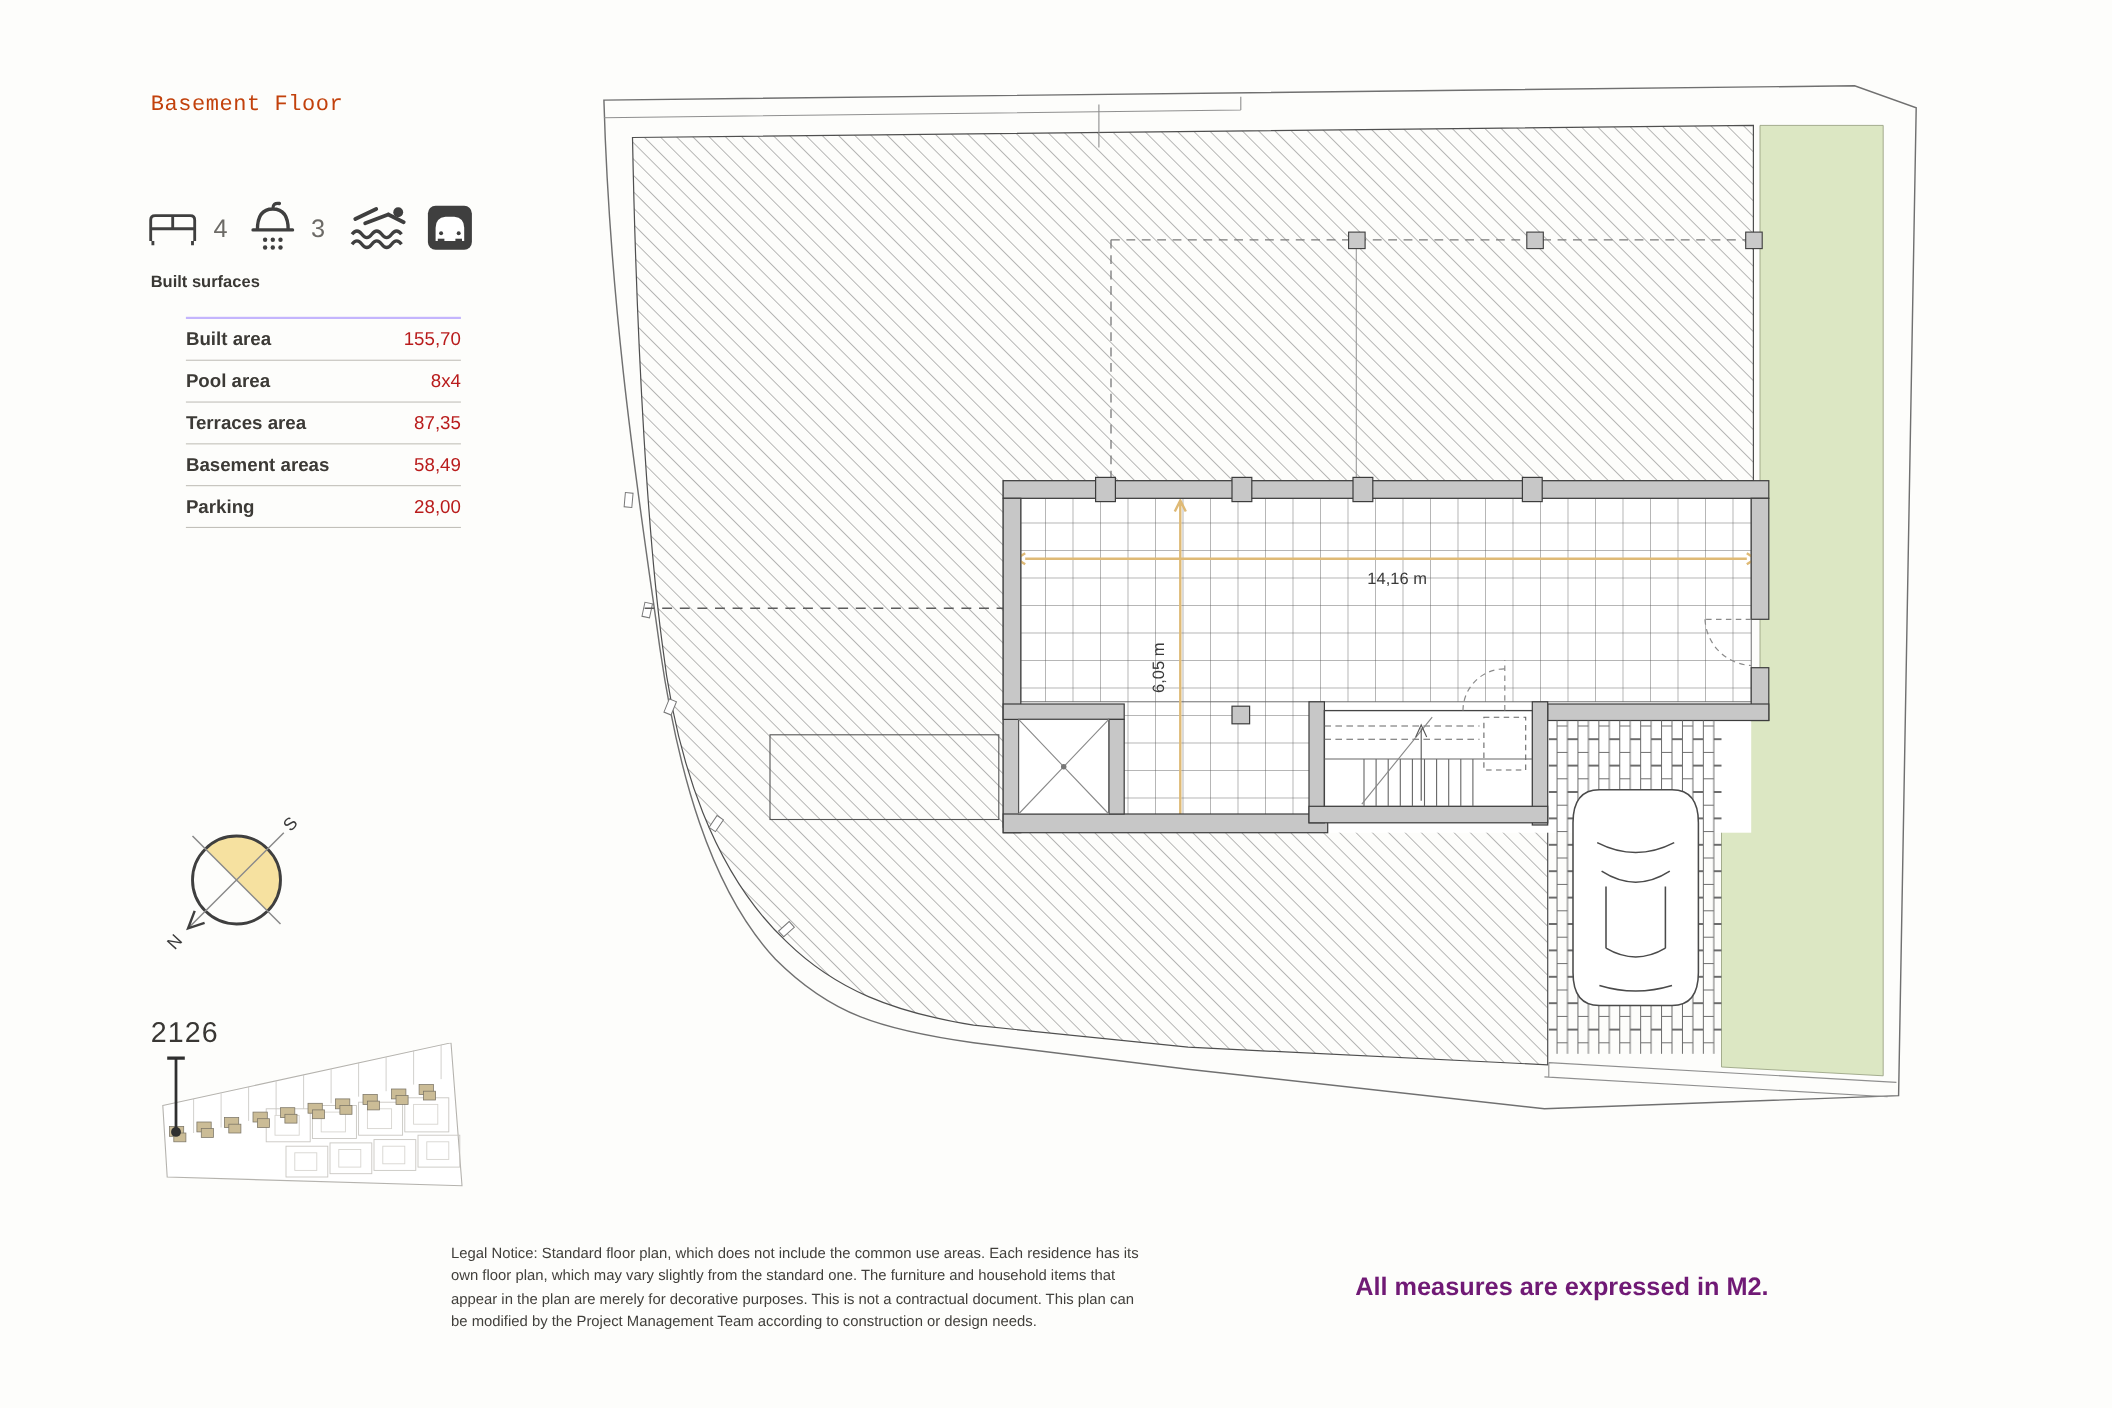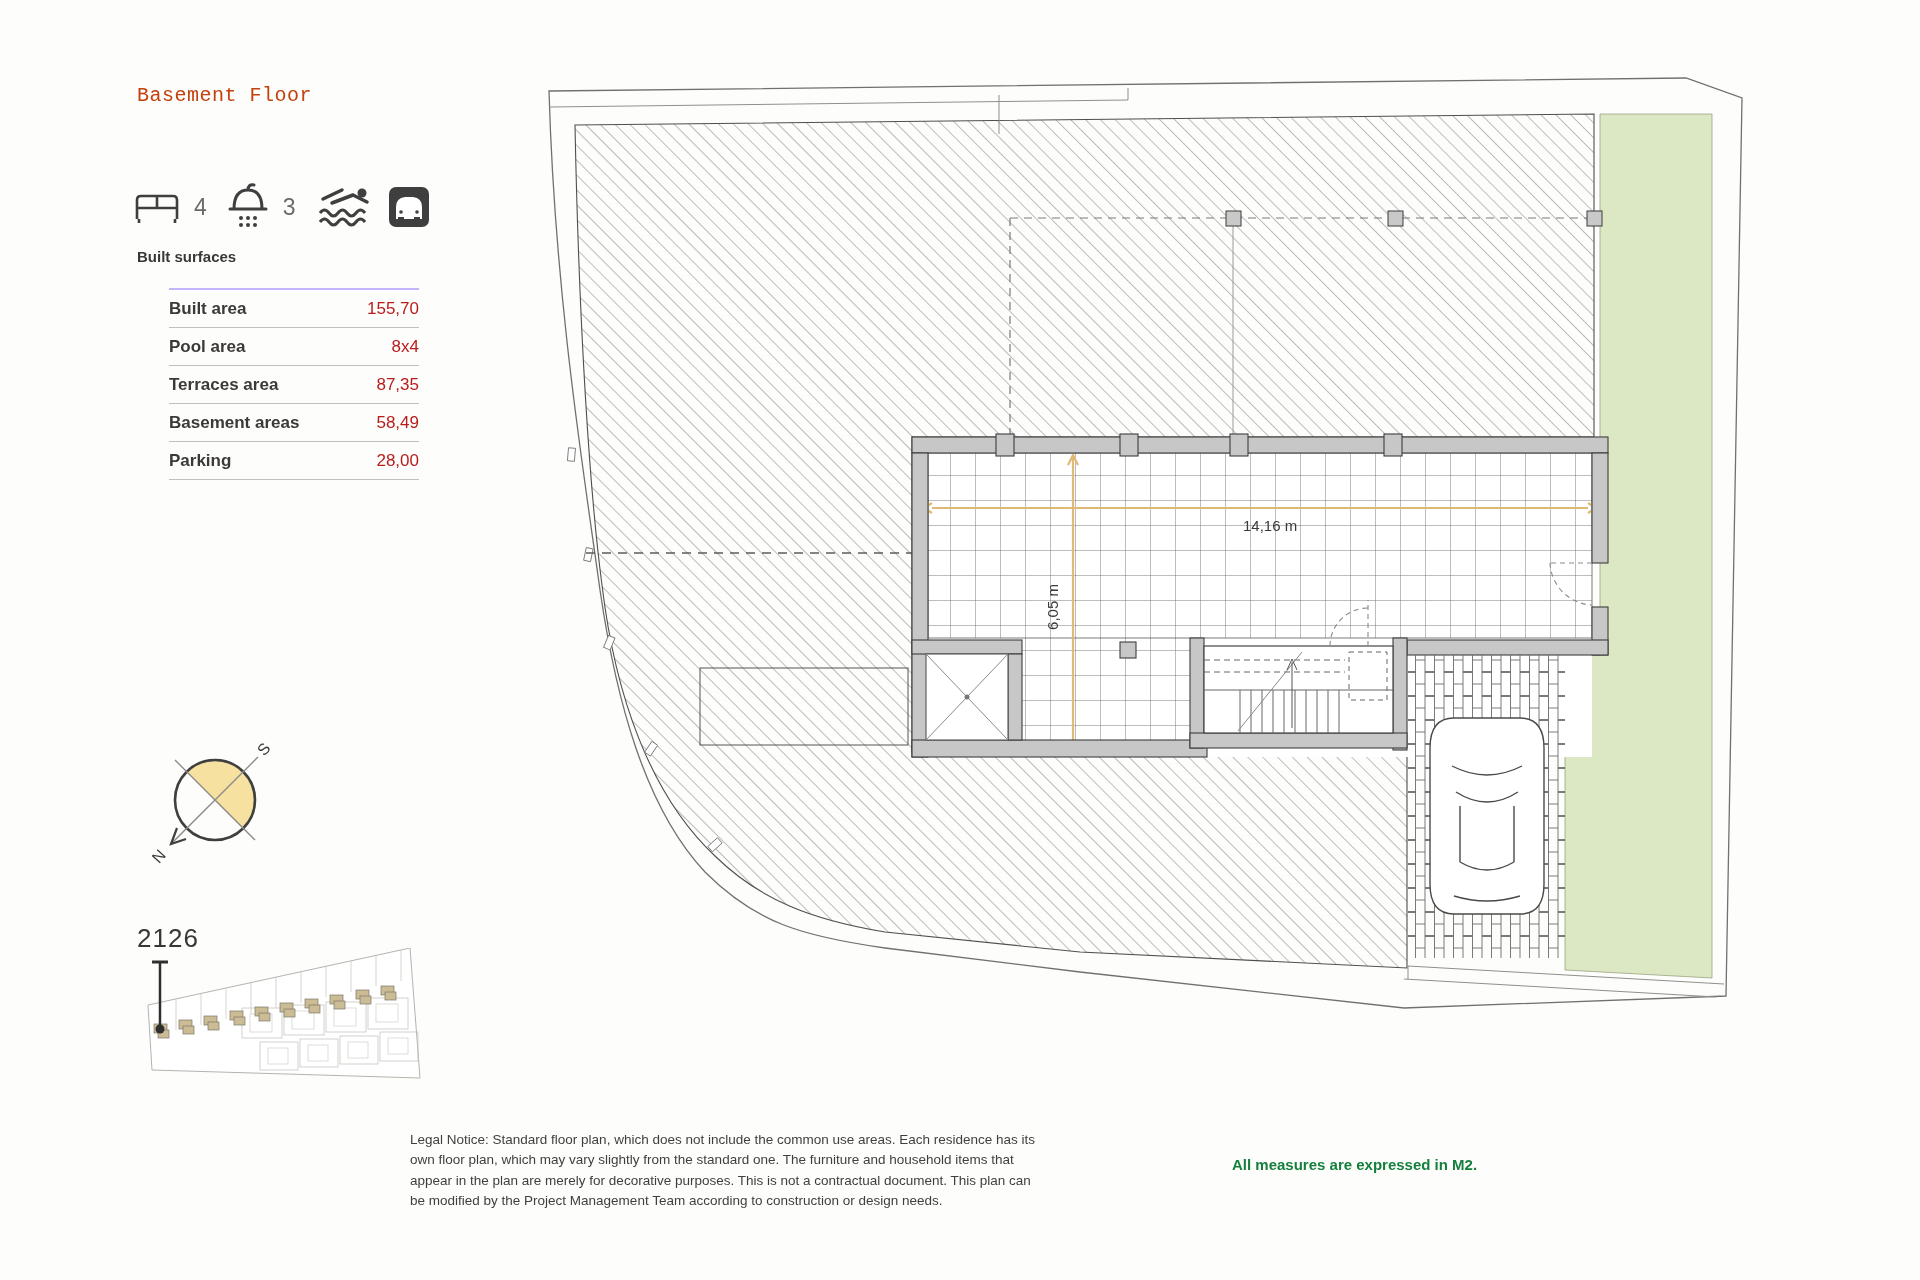--- a/index.html
+++ b/index.html
@@ -10,21 +10,21 @@
   #features{left:135px;top:181px;display:flex;align-items:center;gap:15px;height:52px;}
   .feat-num{font-size:23px;color:#6c6a66;margin-right:6px;}
   #bs-heading{left:137px;top:248px;font-size:15px;font-weight:700;color:#3a3834;}
   #bs-table{left:137px;top:288px;width:250px;border-top:2px solid #c4b5fd;margin-left:32px;}
   .bs-row{display:flex;justify-content:space-between;align-items:center;height:37px;
           border-bottom:1px solid #c2c0ba;}
   .bs-label{font-size:17px;font-weight:600;color:#3c3a36;}
   .bs-value{font-size:17px;color:#b91c1c;}
   #unit-number{left:137px;top:923px;font-size:26px;color:#393734;letter-spacing:1px;}
   #legal{left:410px;top:1130px;width:628px;font-size:13.5px;line-height:1.5;color:#413f3b;}
-  #measures{left:1232px;top:1156px;font-size:15px;font-weight:600;color:#15803d;}
+  #measures{left:1232px;top:1156px;font-size:23px;font-weight:600;color:#701a75;}
   svg text.dim{font-size:15px;fill:#3a3a3a;font-family:"Liberation Sans",sans-serif;}
   svg text.compass-letter{font-size:16px;fill:#3a3a3a;font-family:"Liberation Sans",sans-serif;}
   .walls rect{stroke:#3d3d3d;stroke-width:1.1;}
   .thinline{stroke:#8f8f8f;stroke-width:1;fill:none;}
 </style>
 </head>
 <body>
 
 <div id="page">
 

